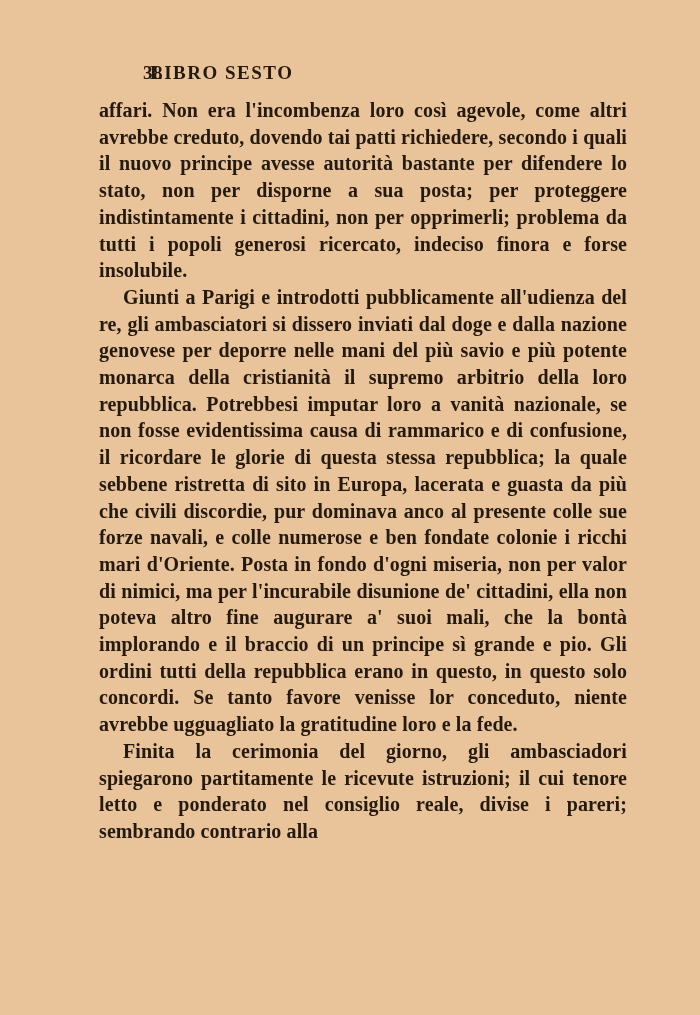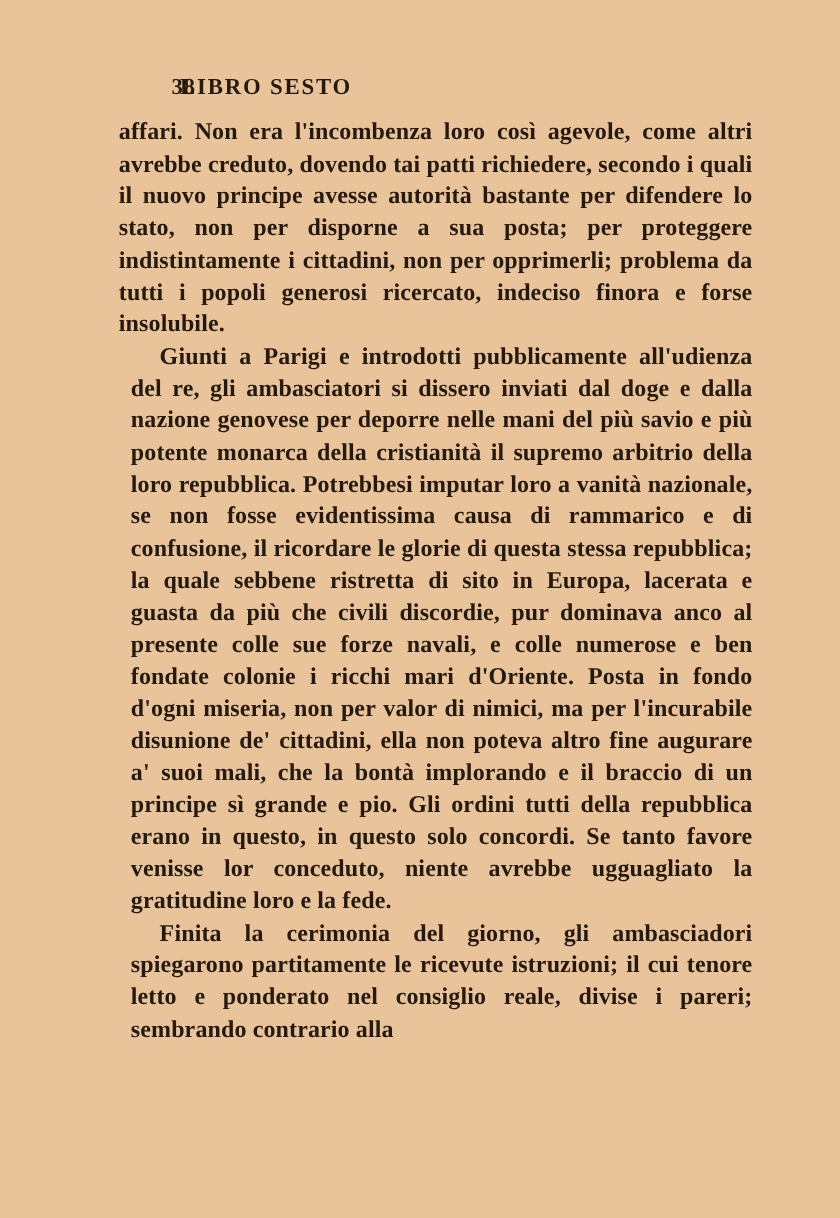--- a/index.html
+++ b/index.html
@@ -50,21 +50,20 @@
     letter-spacing: 0.1px;
     hyphens: auto;
     -webkit-hyphens: auto;
   }
   .para {
     margin: 0;
     padding: 0;
   }
   .para.indent {
     text-indent: 24px;
-    margin-left: 10px;
   }
 </style>
 </head>
 <body>
 
 <div class="book-page">
   <div class="page-header">
     <span class="page-number">38</span>
     <span class="running-title">LIBRO SESTO</span>
   </div>

